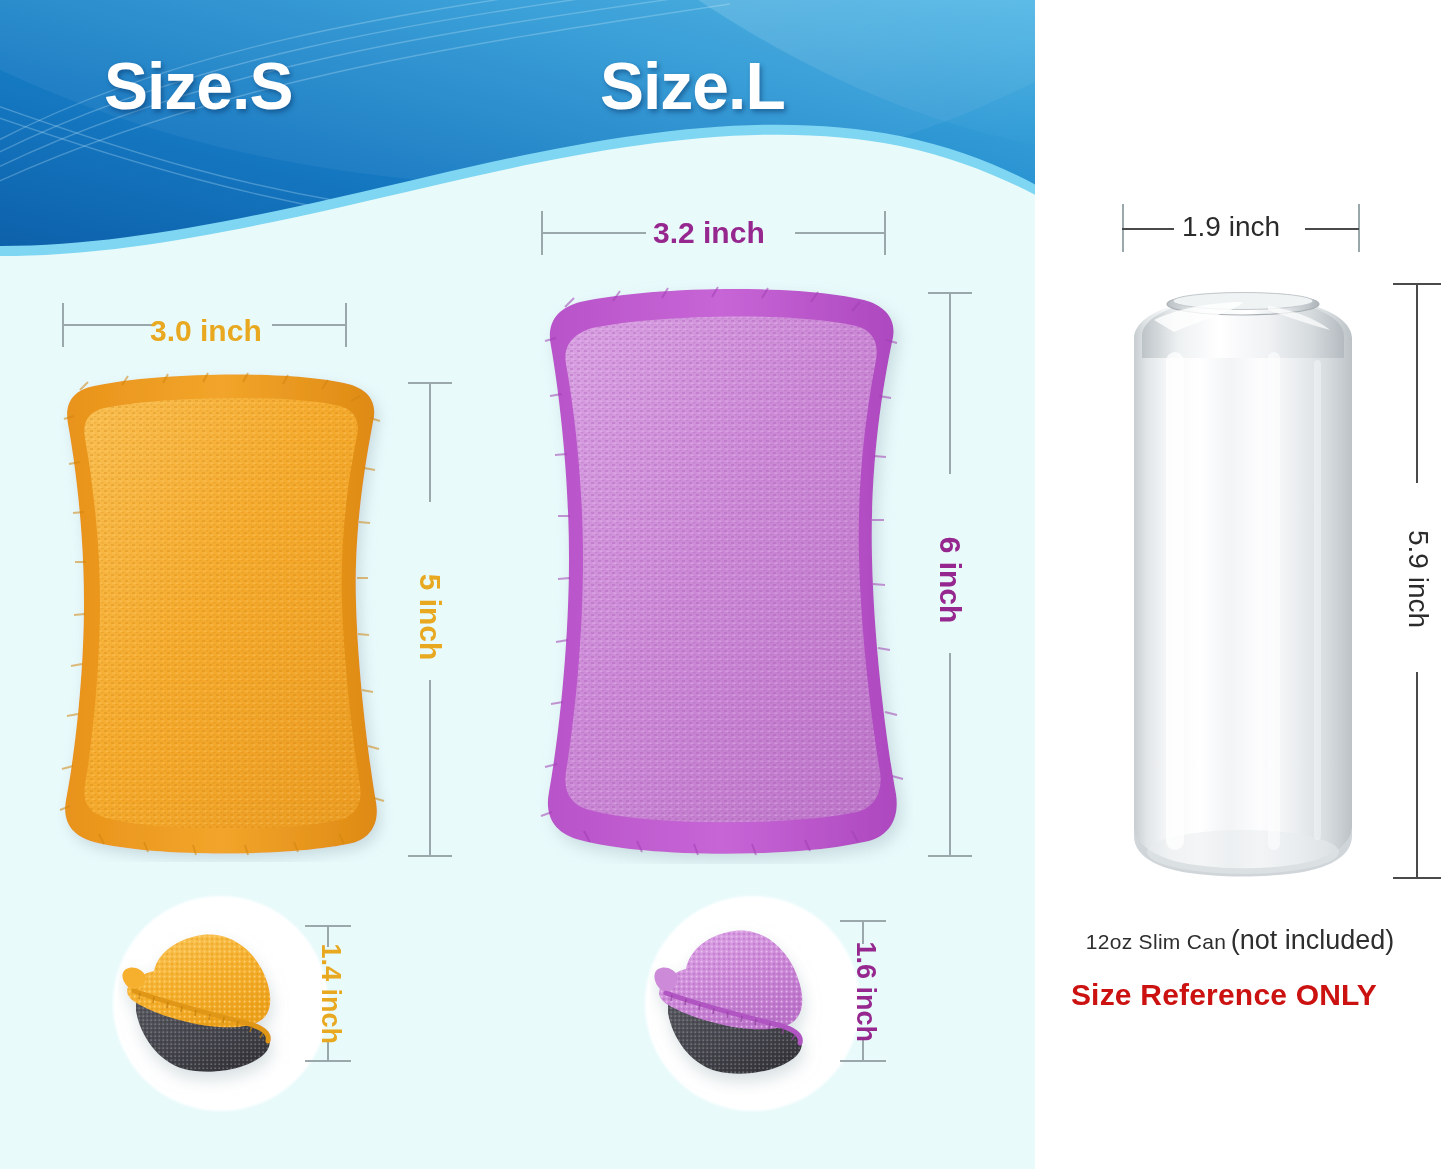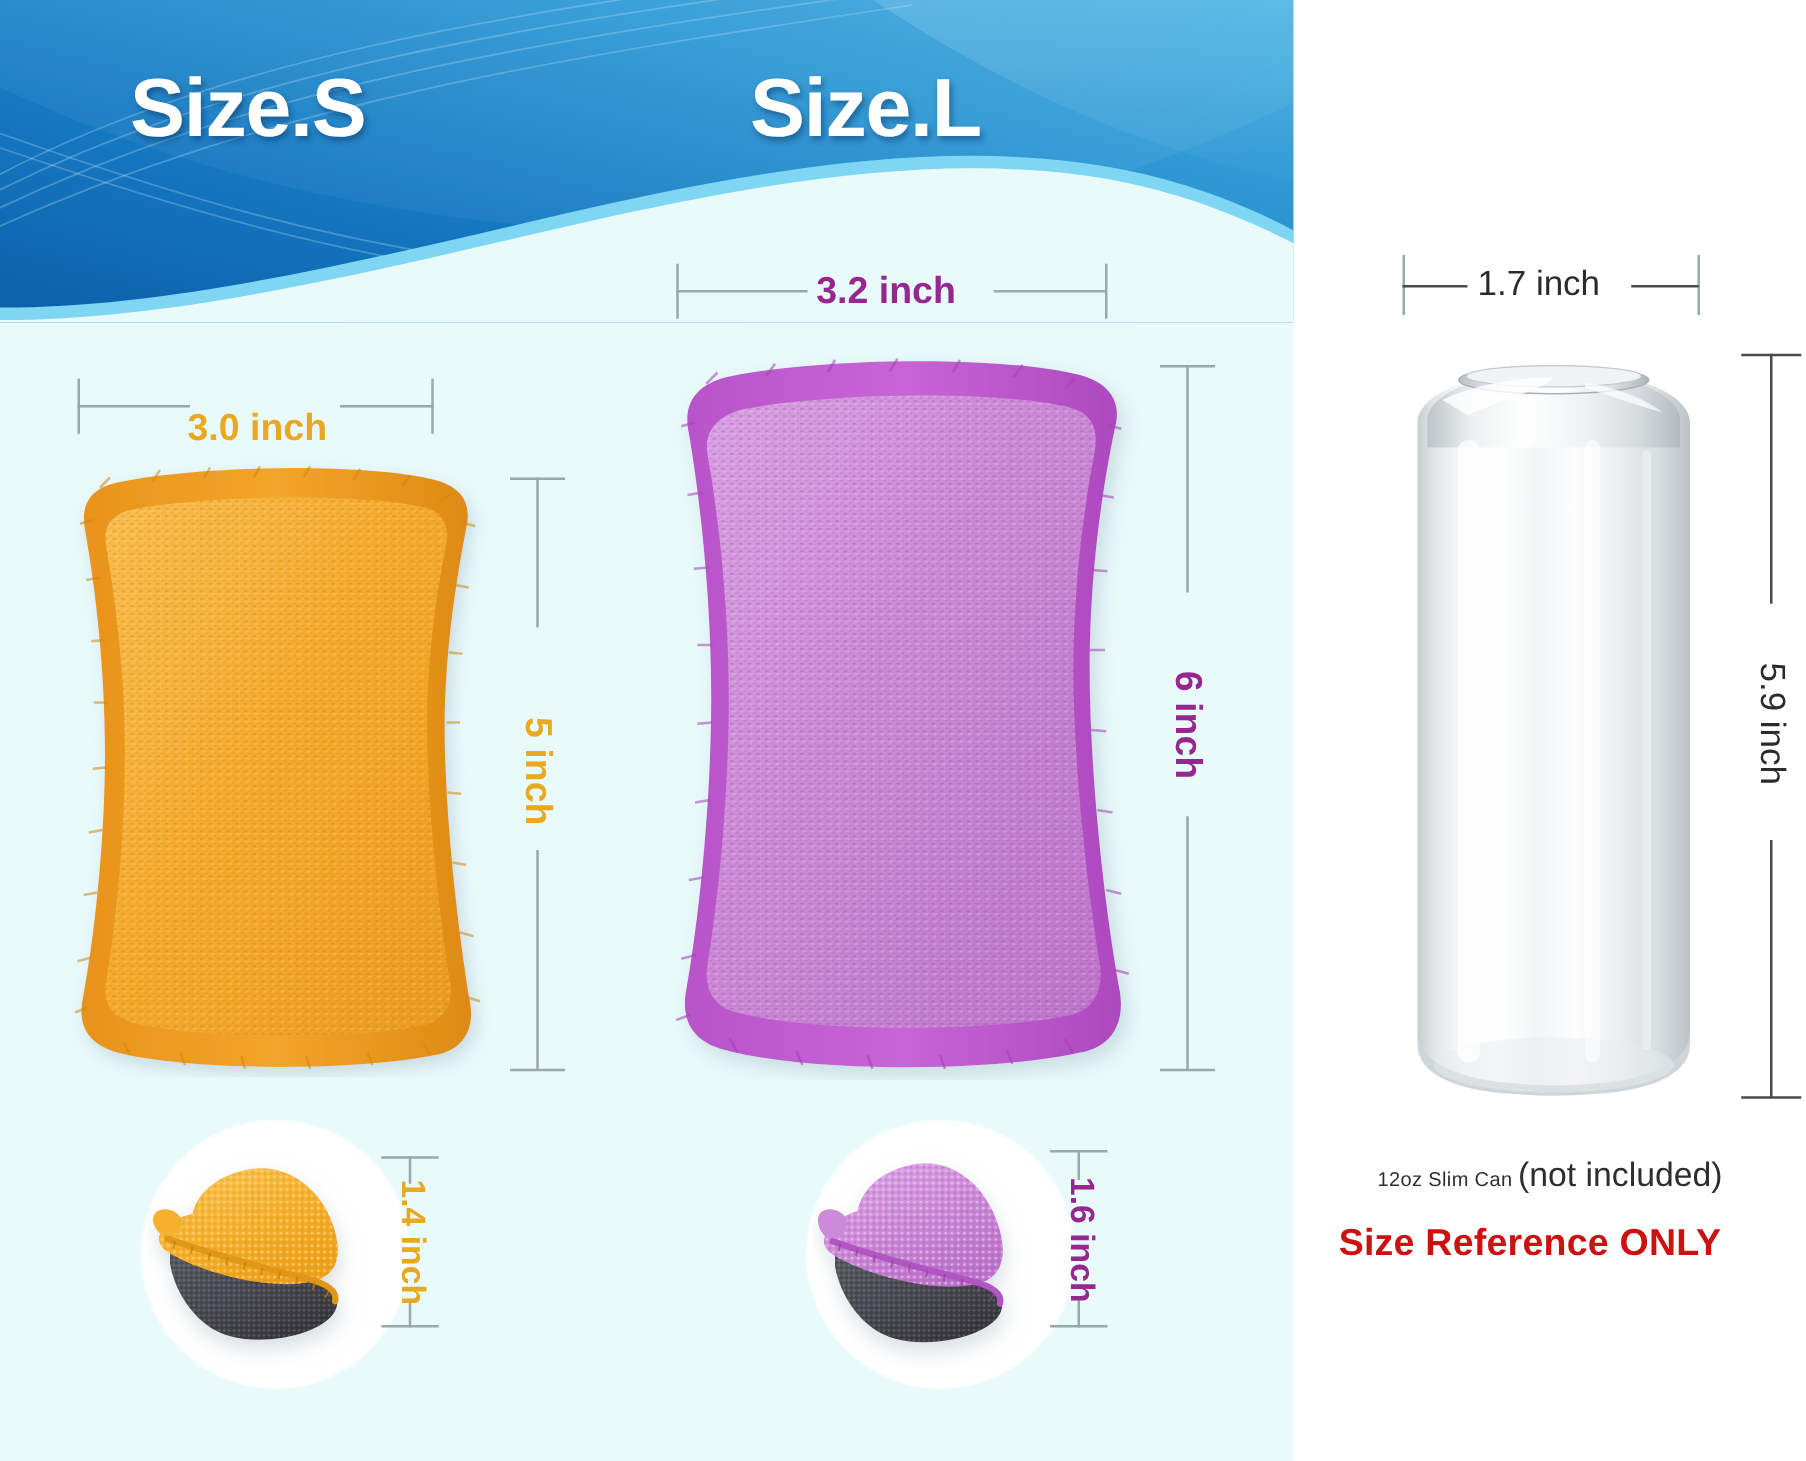--- a/index.html
+++ b/index.html
@@ -37,21 +37,21 @@
   .sponge{position:absolute;}
 
   
   .thumb-blob{position:absolute;border-radius:50%;background:#ffffff;filter:blur(1px);}
 
   
   .can-wrap{position:absolute;}
 
   
   .can-caption{position:absolute;white-space:nowrap;text-align:center;}
-  .cap-small{font-size:16px;color:#2e2e2e;font-weight:400;letter-spacing:.3px;}
+  .cap-small{font-size:21px;color:#2e2e2e;font-weight:400;letter-spacing:.3px;}
   .cap-big{font-size:27px;color:#2e2e2e;font-weight:400;}
   .cap-red{font-size:30px;color:#cc1111;font-weight:700;letter-spacing:.2px;}
 </style>
 </head>
 <body>
 
 <div class="page">
 
   <div class="left-panel"></div>
 
@@ -89,21 +89,21 @@
     </svg>
     <div class="size-label size-l">Size.L</div>
     <div class="size-label size-s">Size.S</div>
   </div>
 
   <div>
     <div class="tick-v" style="left:62px;top:303px;height:44px;"></div>
     <div class="tick-v" style="left:345px;top:303px;height:44px;"></div>
     <div class="dim-h" style="left:62px;top:324px;width:90px;"></div>
     <div class="dim-h" style="left:272px;top:324px;width:75px;"></div>
-    <div class="dim-text h c-gold" style="left:150px;top:326px;">3.0 inch</div>
+    <div class="dim-text h c-gold" style="left:150px;top:314px;">3.0 inch</div>
   </div>
 
   <div>
     <div class="tick-h" style="left:408px;top:382px;width:44px;"></div>
     <div class="tick-h" style="left:408px;top:855px;width:44px;"></div>
     <div class="dim-v" style="left:429px;top:382px;height:120px;"></div>
     <div class="dim-v" style="left:429px;top:680px;height:176px;"></div>
     <div class="dim-text v c-gold" style="left:380px;top:600px;width:100px;text-align:center;">5 inch</div>
   </div>
 
@@ -376,21 +376,21 @@
     <div class="dim-text v c-purple" style="left:815px;top:976px;width:100px;text-align:center;font-size:27px;">1.6 inch</div>
   </div>
 
   <div class="right-panel"></div>
 
   <div>
     <div class="tick-v" style="left:1122px;top:204px;height:48px;"></div>
     <div class="tick-v" style="left:1358px;top:204px;height:48px;"></div>
     <div class="dim-h" style="left:1122px;top:228px;width:52px;background:#4a4a4a;"></div>
     <div class="dim-h" style="left:1305px;top:228px;width:54px;background:#4a4a4a;"></div>
-    <div class="dim-text h c-dark" style="left:1182px;top:211px;font-size:28px;">1.7 inch</div>
+    <div class="dim-text h c-dark" style="left:1182px;top:211px;font-size:28px;">1.9 inch</div>
   </div>
 
   <div>
     <div class="tick-h" style="left:1393px;top:283px;width:48px;background:#4a4a4a;"></div>
     <div class="tick-h" style="left:1393px;top:877px;width:48px;background:#4a4a4a;"></div>
     <div class="dim-v" style="left:1416px;top:283px;height:200px;background:#4a4a4a;"></div>
     <div class="dim-v" style="left:1416px;top:672px;height:206px;background:#4a4a4a;"></div>
     <div class="dim-text v c-dark" style="left:1368px;top:563px;width:100px;text-align:center;font-size:28px;">5.9 inch</div>
   </div>
 

